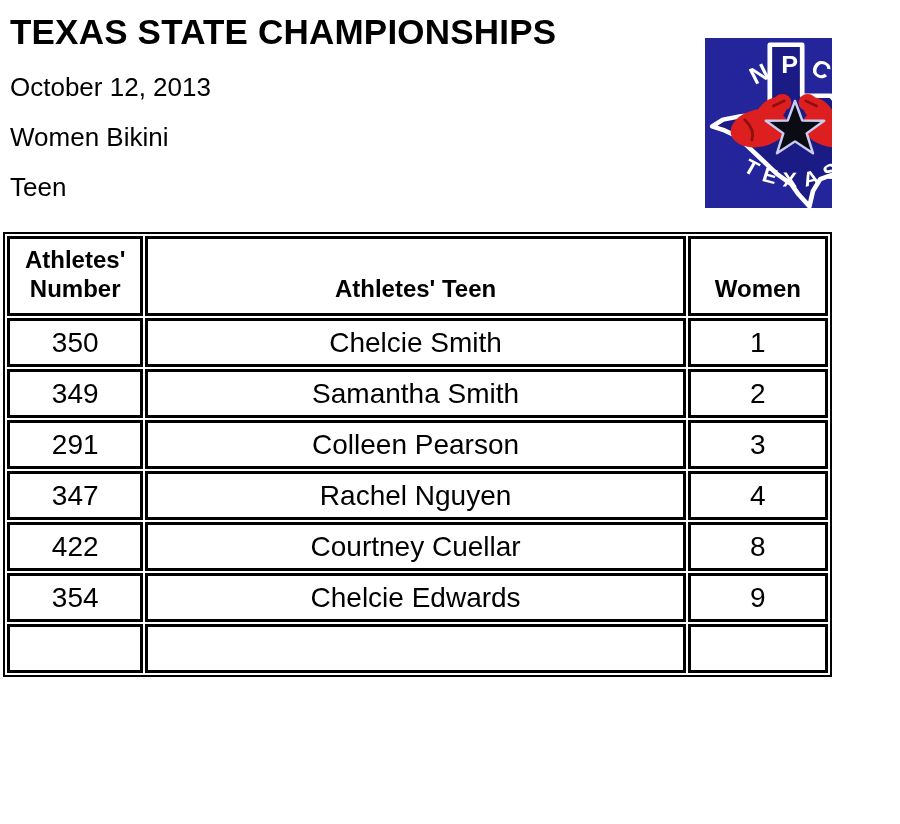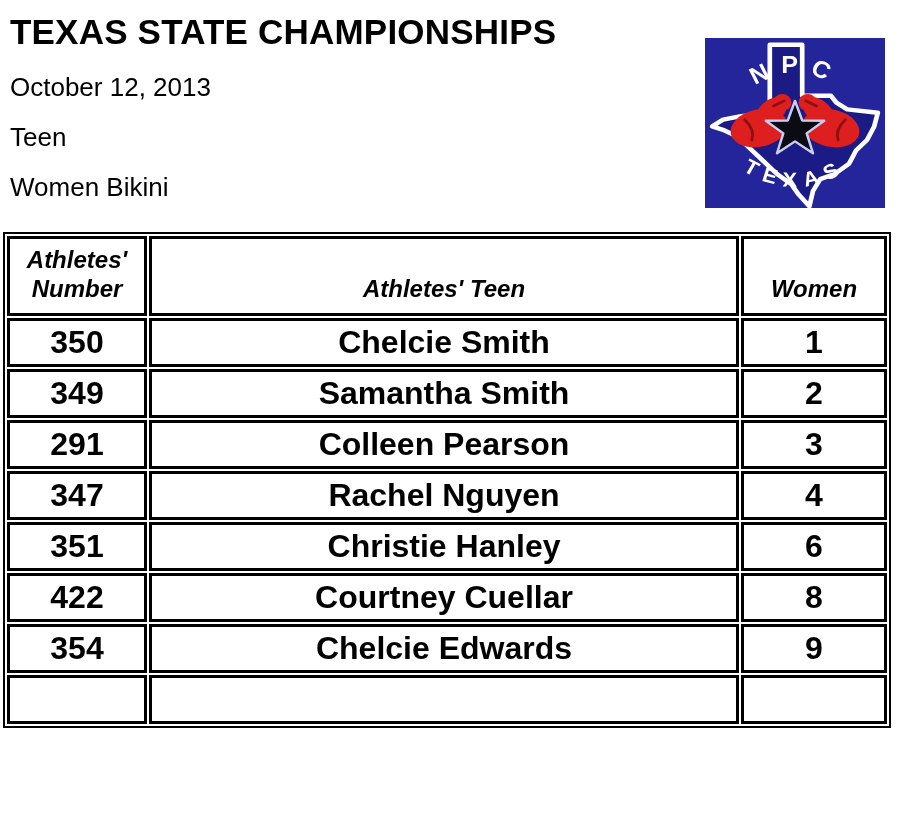--- a/index.html
+++ b/index.html
@@ -1,18 +1,18 @@
 <!DOCTYPE html>
 <html><head>
 <meta charset="utf-8">
 <style>
   html, body { margin: 0; padding: 0; background: #ffffff; }
   .page {
     position: relative;
-    width: 900px;
+    width: 832px;
     height: 824px;
     background: #ffffff;
     overflow: hidden;
     font-family: "Liberation Sans", sans-serif;
     color: #000000;
   }
 
   
   .header-block { position: absolute; left: 10px; top: 12px; width: 680px; }
   .title {
@@ -50,42 +50,41 @@
     text-align: center;
     padding: 0;
   }
   table.results thead tr { height: 80px; }
   table.results th {
     vertical-align: bottom;
     padding-bottom: 9px;
     font-size: 24px;
     font-weight: bold;
     line-height: 1.2;
-    font-style: italic;
   }
   table.results tbody tr { height: 49px; }
   table.results td {
     vertical-align: middle;
-    font-size: 32px;
-    font-weight: bold;
+    font-size: 28px;
+    font-weight: normal;
   }
   .col-number { width: 140px; }
   .col-name   { width: 590px; }
   .col-place  { width: 146px; }
 </style>
 </head>
 <body>
 
 <div class="page">
 
   <div class="header-block">
     <h1 class="title">TEXAS STATE CHAMPIONSHIPS</h1>
     <div class="subline">October 12, 2013</div>
+    <div class="subline">Women Bikini</div>
     <div class="subline">Teen</div>
-    <div class="subline">Women Bikini</div>
   </div>
 
   <div class="logo-box">
     <svg viewBox="0 0 100 100" preserveAspectRatio="none">
       <rect x="0" y="0" width="100" height="100" fill="#24249B"></rect>
 
       <path d="M36,4 L54,4 L54,34 L70,34 L73,38 L79,42 L96,44 L94,52 L90,60 L84,66 L80,74 L72,80 L64,83 L60,90 L58,99 L52,92 L48,86 L40,80 L32,72 L24,64 L18,58 L10,54 L4,52 L10,48 L20,46 L30,45 L36,44 Z" stroke="#FFFFFF" stroke-width="2.6" stroke-linejoin="round" fill="#1B1B85"></path>
 
       <g fill="#DE1F1F">
         <ellipse cx="30" cy="53" rx="16" ry="11" transform="rotate(-14 30 53)"></ellipse>
@@ -146,25 +145,20 @@
           <td>291</td>
           <td>Colleen Pearson</td>
           <td>3</td>
         </tr>
         <tr>
           <td>347</td>
           <td>Rachel Nguyen</td>
           <td>4</td>
         </tr>
         <tr>
-          <td>351</td>
-          <td>Christie Hanley</td>
-          <td>6</td>
-        </tr>
-        <tr>
           <td>422</td>
           <td>Courtney Cuellar</td>
           <td>8</td>
         </tr>
         <tr>
           <td>354</td>
           <td>Chelcie Edwards</td>
           <td>9</td>
         </tr>
         <tr>

